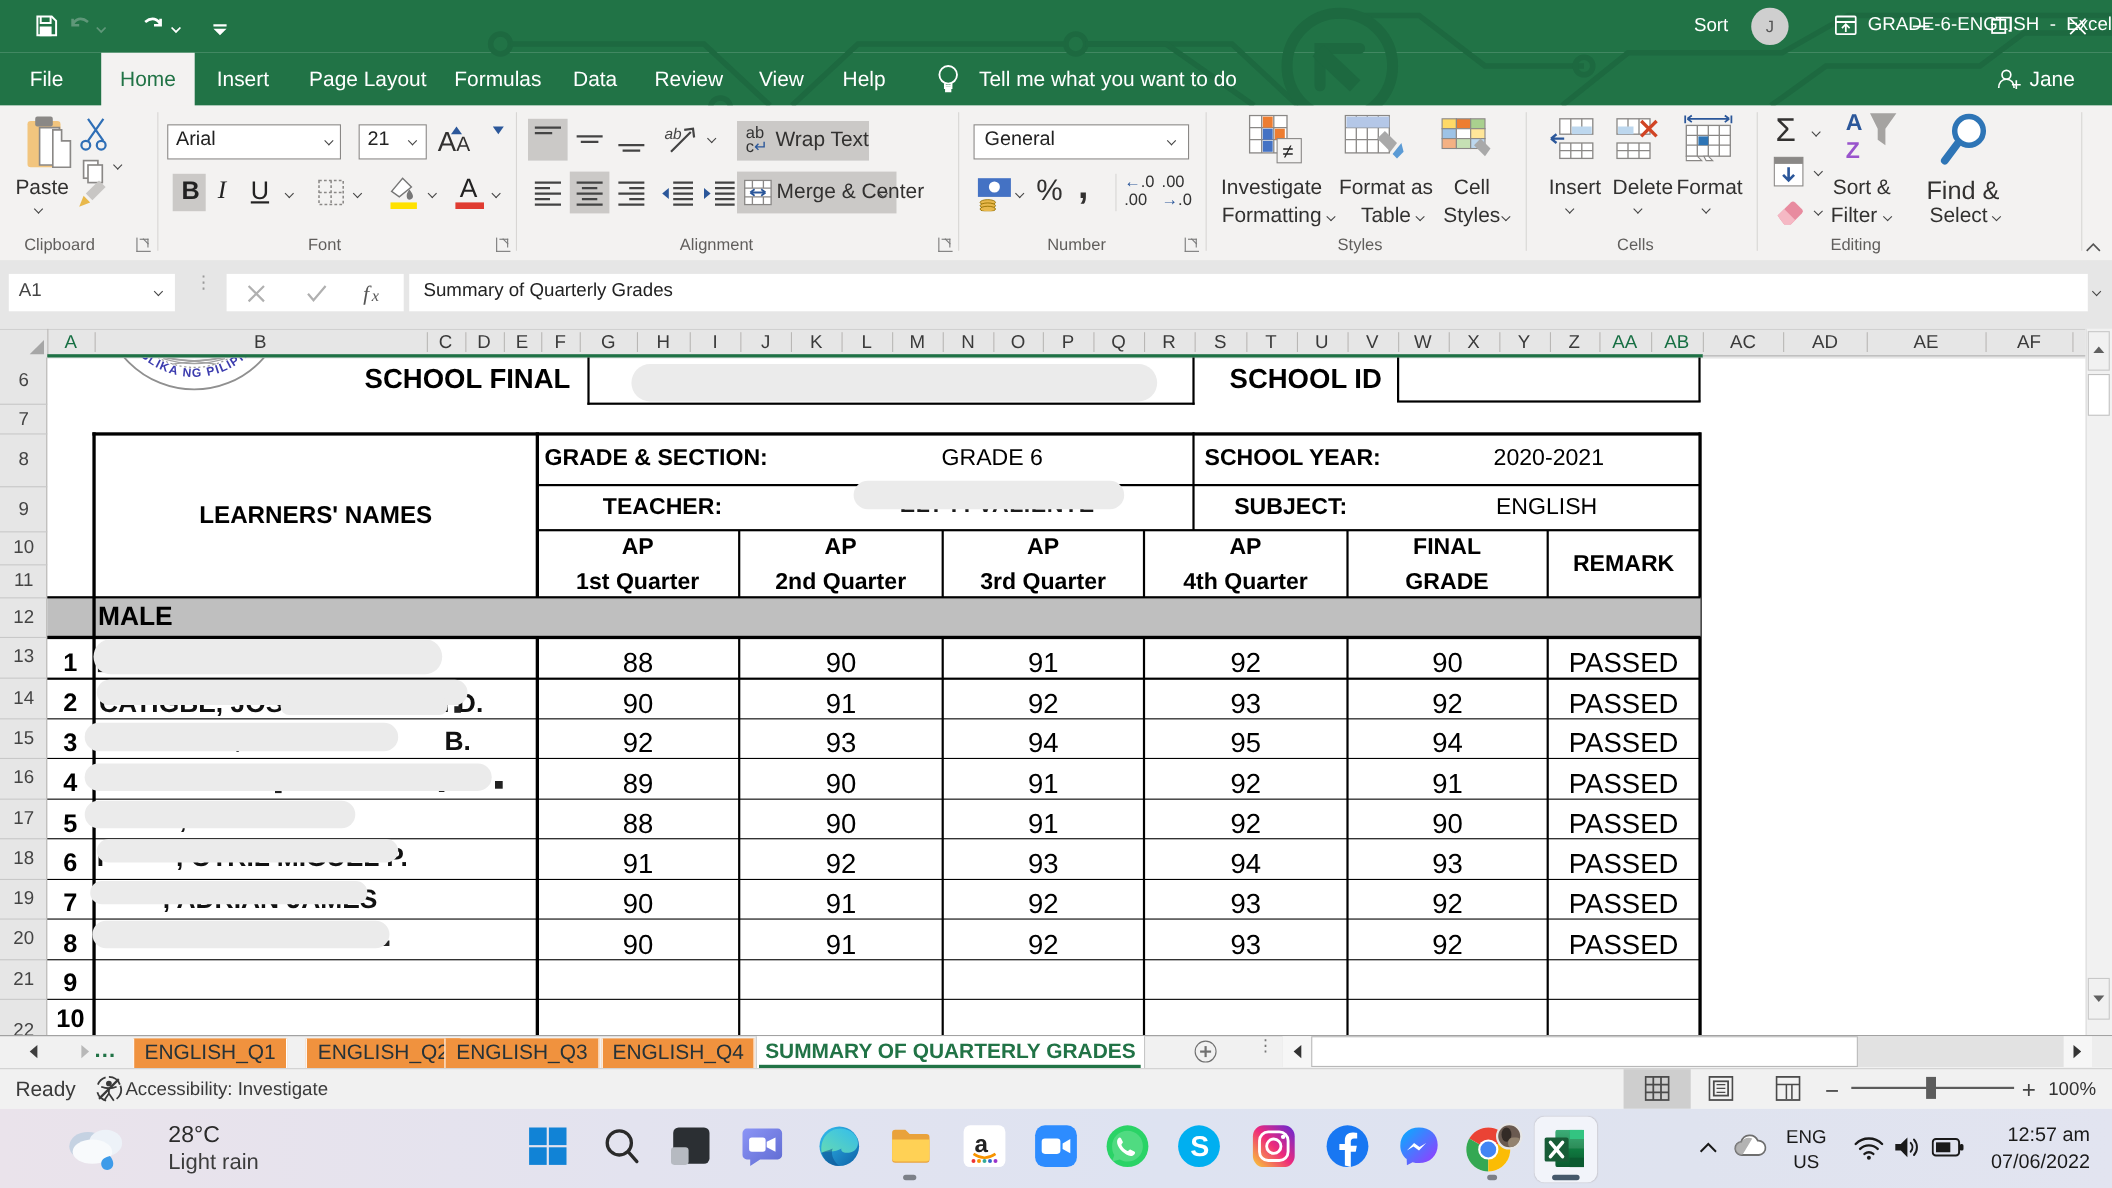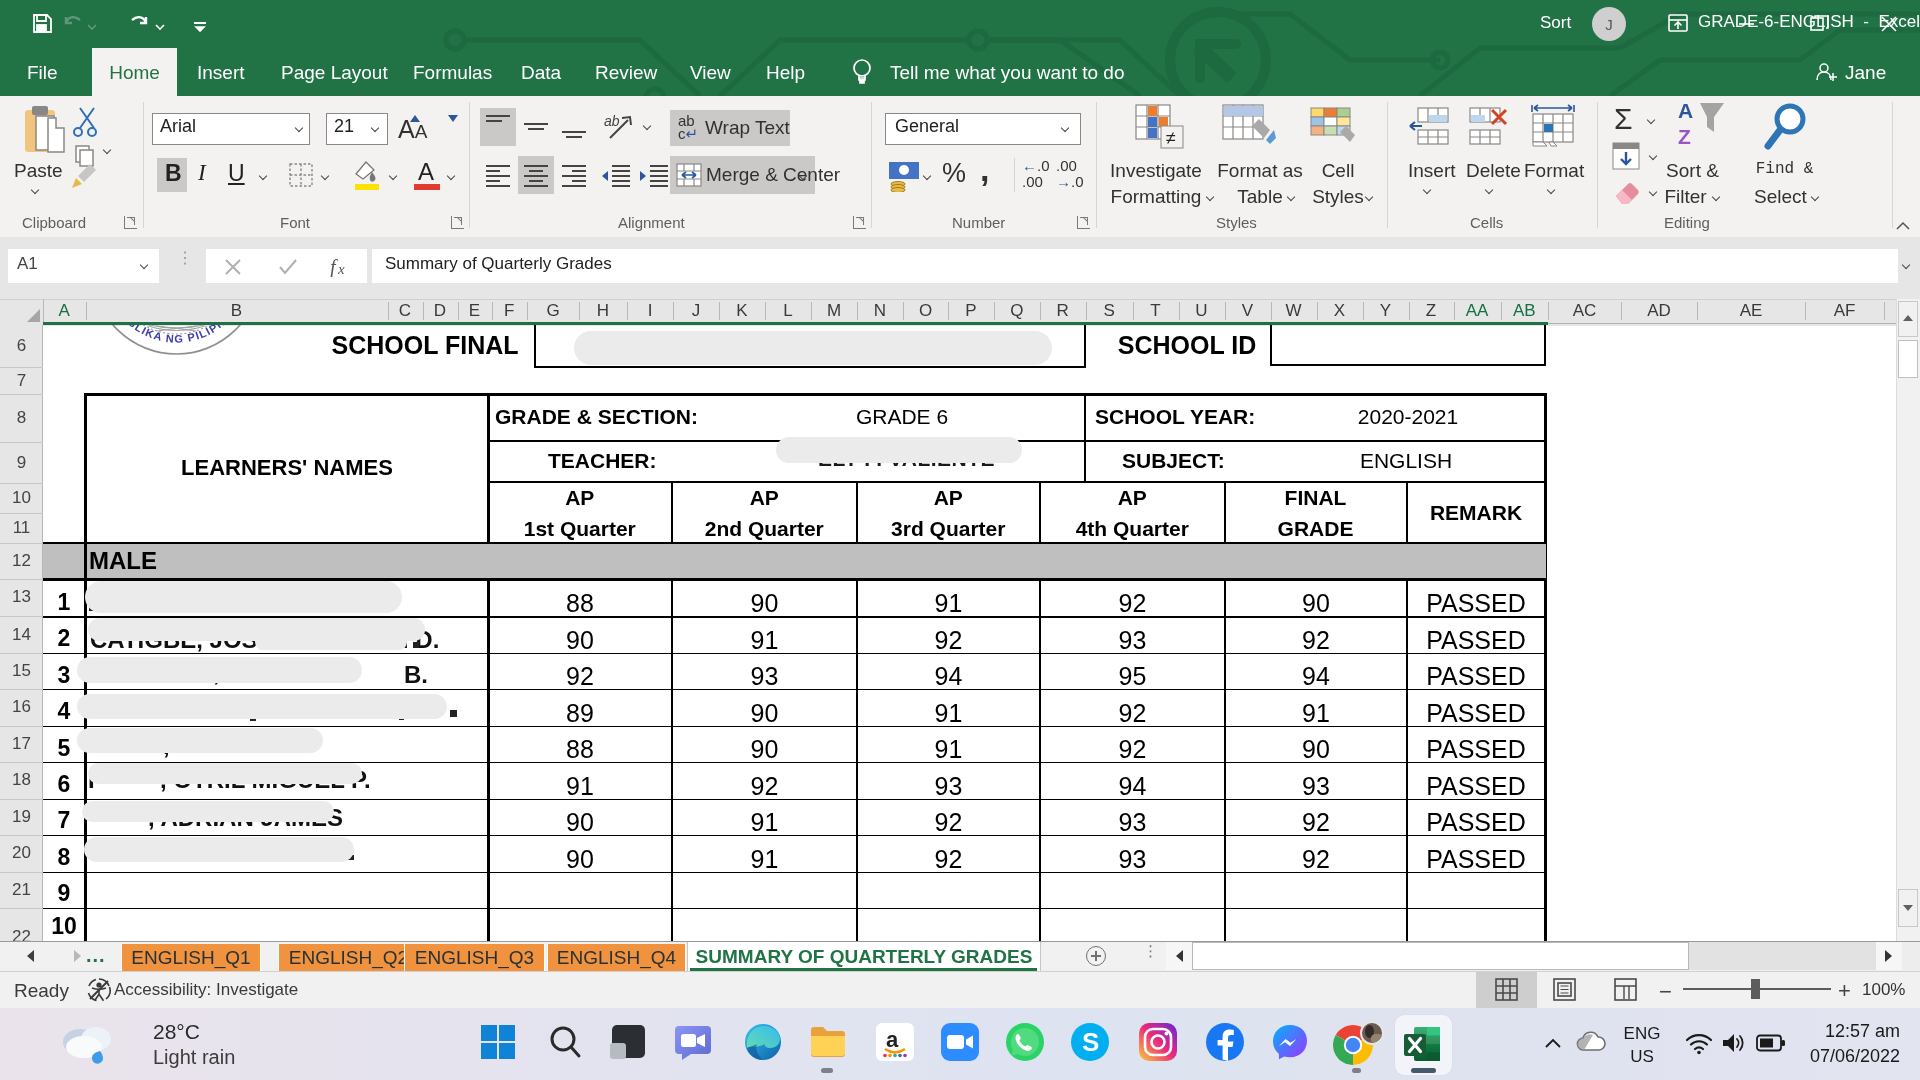--- a/index.html
+++ b/index.html
@@ -374,21 +374,21 @@
     <text x="0" y="44" font-size="21" font-weight="bold" fill="#9954cc">Z</text>
     <path d="M22 3 h24 L36 17 v15 l-7 -5 V17 z" fill="#a5a3a1"></path>
   </svg>
 <div class="abs ct" style="left:1650px;top:160px;width:85px;font-size:19px;color:#323130;">Sort &amp;</div>
 <div class="abs ct" style="left:1643px;top:186px;width:85px;font-size:19px;color:#323130;">Filter</div>
 <div class="chev" style="left:1713px;top:193px;"></div>
 <svg class="abs" style="left:1762px;top:102px;" width="50" height="50" viewBox="0 0 50 50">
     <circle cx="28" cy="17" r="13" fill="#fff" stroke="#2e75b6" stroke-width="5"></circle>
     <path d="M18 28 L6 44" stroke="#2e75b6" stroke-width="7" stroke-linecap="round"></path>
   </svg>
-<div class="abs ct" style="left:1742px;top:160px;width:85px;font-size:16px;color:#323130;font-family:Liberation Mono, monospace;">Find &amp;</div>
+<div class="abs ct" style="left:1742px;top:160px;width:85px;font-size:23px;color:#323130;">Find &amp;</div>
 <div class="abs ct" style="left:1738px;top:186px;width:85px;font-size:19px;color:#323130;">Select</div>
 <div class="chev" style="left:1812px;top:193px;"></div>
 <div class="glabel" style="left:1664px;">Editing</div>
 <div class="abs" style="left:1896px;top:216px;width:14px;height:9px;"><svg width="14" height="9" viewBox="0 0 14 9">
       <path d="M1 8 L7 2 L13 8" stroke="#555" stroke-width="1.5" fill="none"></path>
     </svg></div>
 
 <div class="abs" style="left:0;top:237px;width:1920px;height:62px;background:#e6e6e6;"></div>
 <div class="abs" style="left:8px;top:249px;width:151px;height:34px;background:#fff;font-size:17px;color:#444;padding:5px 0 0 9px;box-sizing:border-box;">A1</div>
 <div class="chev" style="left:141px;top:261px;"></div>

